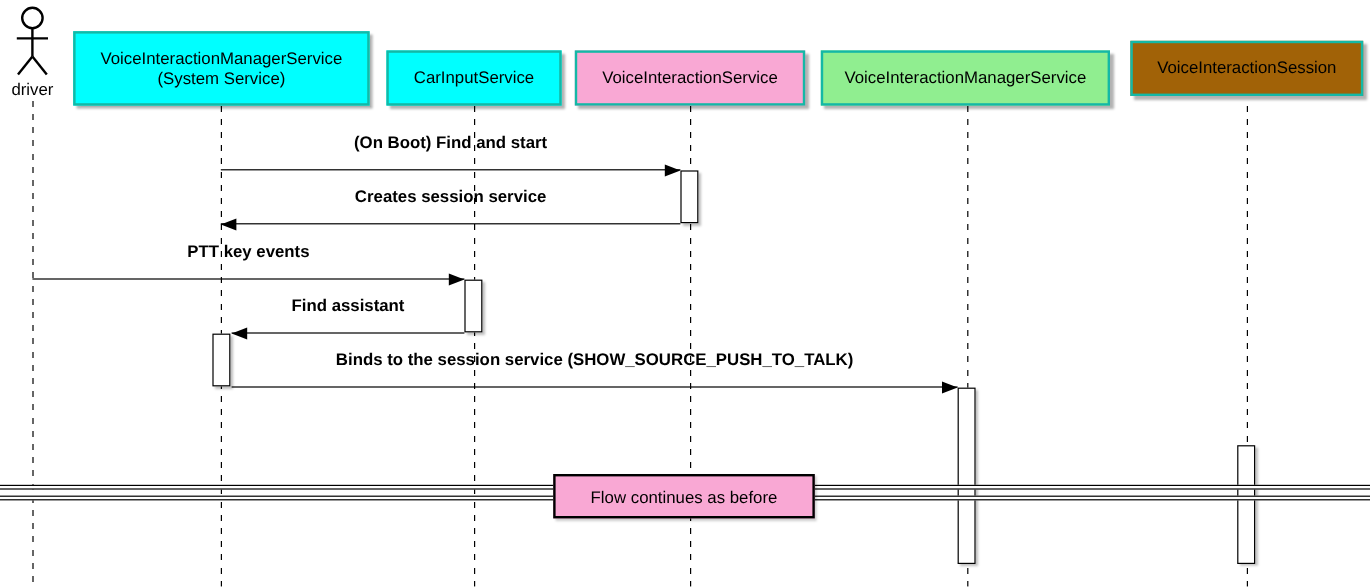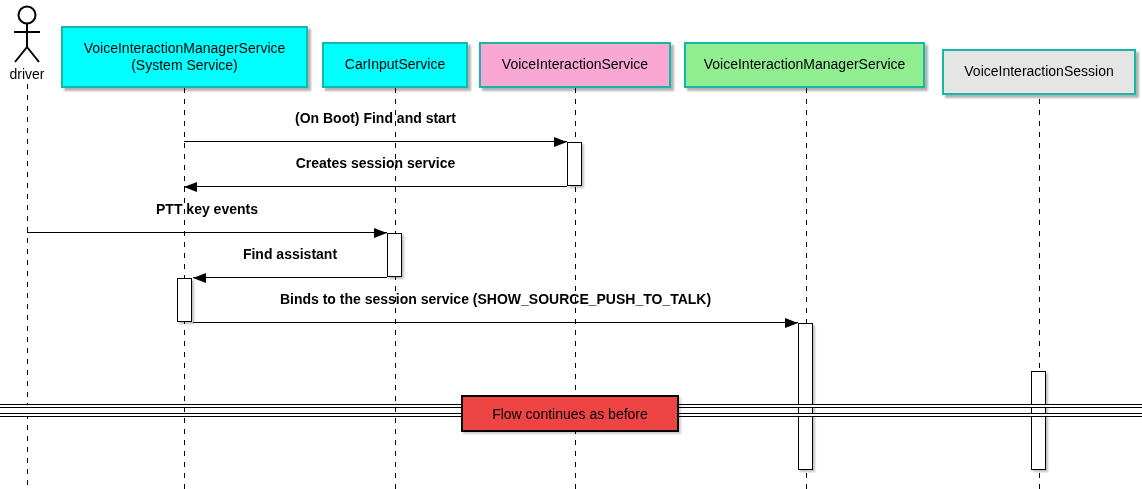--- a/index.html
+++ b/index.html
@@ -64,21 +64,21 @@
   
   .divider-line{
     position:absolute;left:0;width:1142px;height:2px;
     background:#fff;
     border-top:1px solid #000;border-bottom:1px solid #000;
     z-index:4;
   }
   .divider-label{
     position:absolute;
     display:flex;align-items:center;justify-content:center;
-    background:#ef4444;border:2px solid #000;
+    background:#f9a8d4;border:2px solid #000;
     box-shadow:2px 2px 2px rgba(0,0,0,0.20);
     white-space:nowrap;
     z-index:6;
   }
   
   .actor-figure{position:absolute;left:5px;top:3px;z-index:3;}
   .actor-label{
     position:absolute;left:1px;top:66px;width:52px;
     text-align:center;z-index:3;
   }
@@ -110,21 +110,21 @@
   </div>
   <div class="participant" style="left: 322px; top: 42px; width: 142px; height: 42px; background: rgb(0, 255, 255);">
     <span>CarInputService</span>
   </div>
   <div class="participant" style="left: 479px; top: 42px; width: 188px; height: 42px; background: #f9a8d4;">
     <span>VoiceInteractionService</span>
   </div>
   <div class="participant" style="left: 684px; top: 42px; width: 237px; height: 42px; background: rgb(144, 238, 144);">
     <span>VoiceInteractionManagerService</span>
   </div>
-  <div class="participant" style="left: 942px; top: 49px; width: 190px; height: 42px; background: #e5e5e5;">
+  <div class="participant" style="left: 942px; top: 34px; width: 190px; height: 42px; background: #a16207;">
     <span>VoiceInteractionSession</span>
   </div>
 
   <div class="activation" style="left:567px;top:142px;height:42px"></div>
   <div class="activation" style="left:387px;top:233px;height:42px"></div>
   <div class="activation" style="left:177px;top:278px;height:42px"></div>
   <div class="activation" style="left:798px;top:323px;height:145px"></div>
   <div class="activation" style="left:1031px;top:371px;height:97px"></div>
 
   <div class="msg" style="left:184px;top:117px;width:383px">

